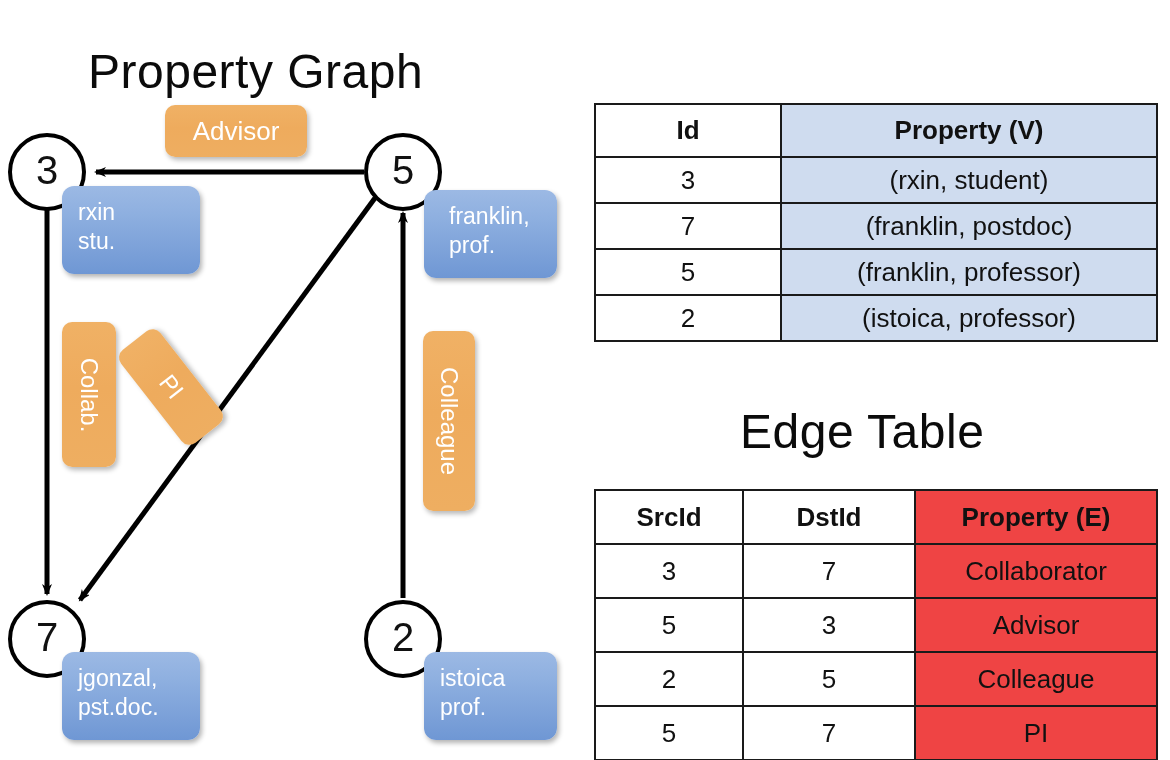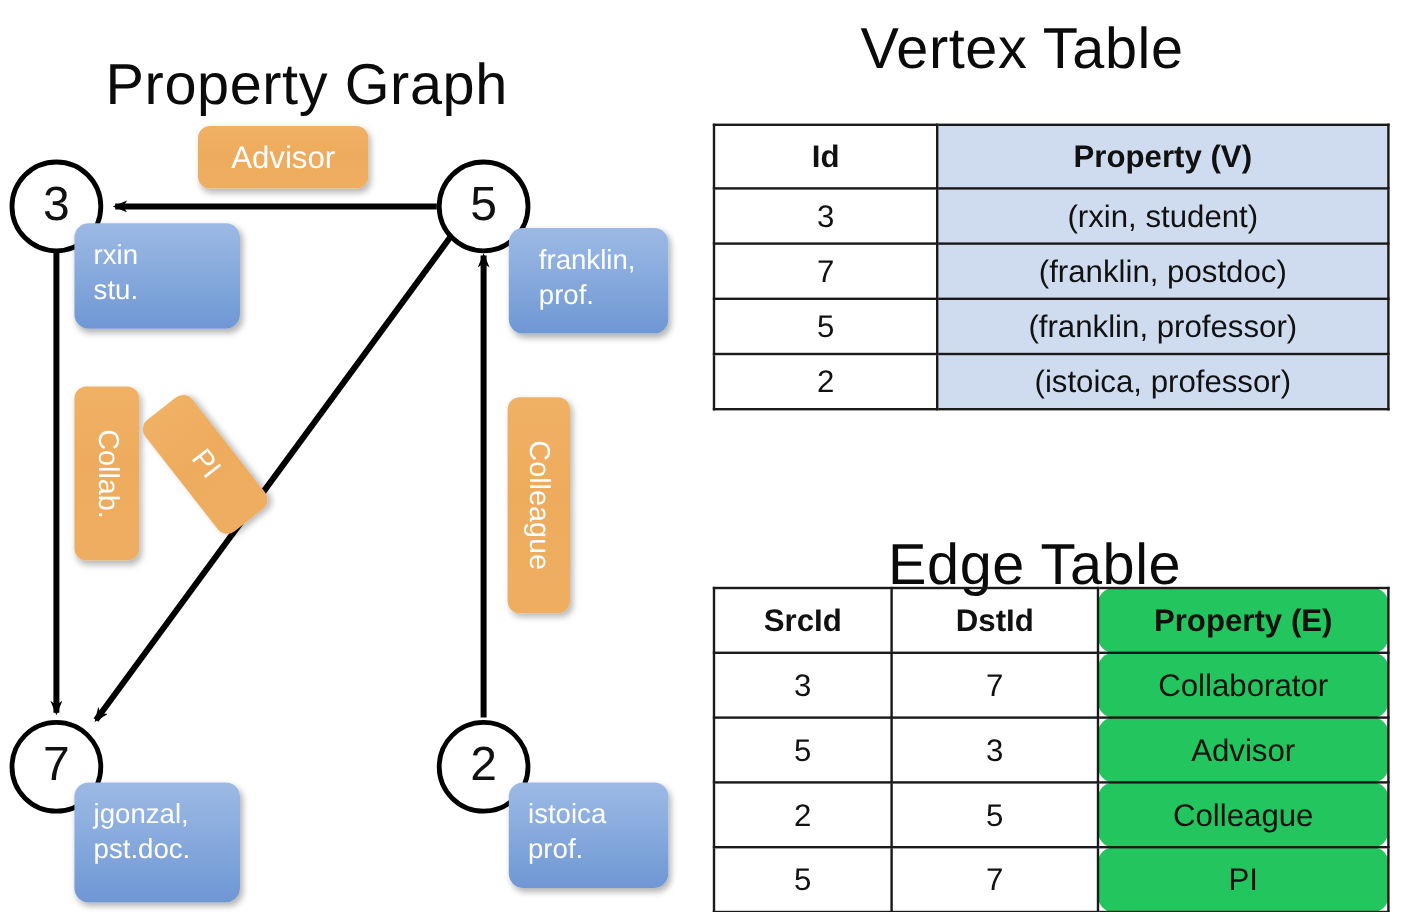--- a/index.html
+++ b/index.html
@@ -28,21 +28,21 @@
     font-family: "Liberation Sans", sans-serif;
     font-weight: 400;
     font-size: 48px;
     line-height: 1;
     letter-spacing: 0.5px;
     color: #0b0b0b;
     white-space: nowrap;
   }
   #title-property-graph { left: 88px;  top: 20px; margin-top: 28px; }
   #title-vertex-table   { left: 717px; top: 18px; }
-  #title-edge-table     { left: 740px; top: 408px; margin-top: 40px; }
+  #title-edge-table     { left: 740px; top: 408px; }
 
   
   #graph-svg {
     position: absolute;
     left: 0; top: 0;
     width: 585px;
     height: 760px;
   }
 
   
@@ -77,21 +77,21 @@
     box-shadow: 2px 3px 5px rgba(0,0,0,0.30);
     color: #ffffff;
     font-size: 23px;
     line-height: 29px;
     padding: 12px 14px 12px 16px;
     box-sizing: border-box;
     font-family: "Liberation Sans", sans-serif;
   }
   #pbox-rxin      { left: 62px;  top: 186px; width: 138px; height: 88px; }
   #pbox-franklin  { left: 424px; top: 190px; width: 133px; height: 88px; padding-left: 25px; }
-  #pbox-jgonzal   { left: 62px;  top: 652px; width: 138px; height: 100px; }
+  #pbox-jgonzal   { left: 62px;  top: 652px; width: 138px; height: 88px; }
   #pbox-istoica   { left: 424px; top: 652px; width: 133px; height: 88px; }
 
   
   .ebox {
     position: absolute;
     border-radius: 10px;
     background: linear-gradient(to bottom, #f0b165 0%, #eeab5d 45%, #eeae61 100%);
     box-shadow: 2px 3px 5px rgba(0,0,0,0.28);
     color: #ffffff;
     font-family: "Liberation Sans", sans-serif;
@@ -156,31 +156,30 @@
 
   #vertex-table { left: 594px; top: 103px; width: 562px; }
   #vertex-table col.c-id   { width: 186px; }
   #vertex-table col.c-prop { width: 376px; }
   #vertex-table .prop-cell { background: #cfdcef; }
 
   #edge-table { left: 594px; top: 489px; width: 562px; }
   #edge-table col.c-src  { width: 148px; }
   #edge-table col.c-dst  { width: 172px; }
   #edge-table col.c-prop { width: 242px; }
-  #edge-table .prop-cell { background: #22c55e; border-radius: 13px; }
+  #edge-table .prop-cell { background: #ef4444; }
   #edge-table td, #edge-table th { height: 54px; }
 </style>
 </head>
 <body>
 
 <div class="stage">
 
   <div class="title" id="title-property-graph">Property Graph</div>
 
-  <div class="title" id="title-vertex-table">Vertex Table</div>
 
   <div class="title" id="title-edge-table">Edge Table</div>
 
   <svg id="graph-svg" viewBox="0 0 585 760">
     <defs>
       <marker id="arrowhead" markerWidth="14" markerHeight="14" refX="10" refY="5" orient="auto" markerUnits="userSpaceOnUse">
         <path d="M0,0 L12,5 L0,10 L3.5,5 Z" fill="#000"></path>
       </marker>
     </defs>
 

